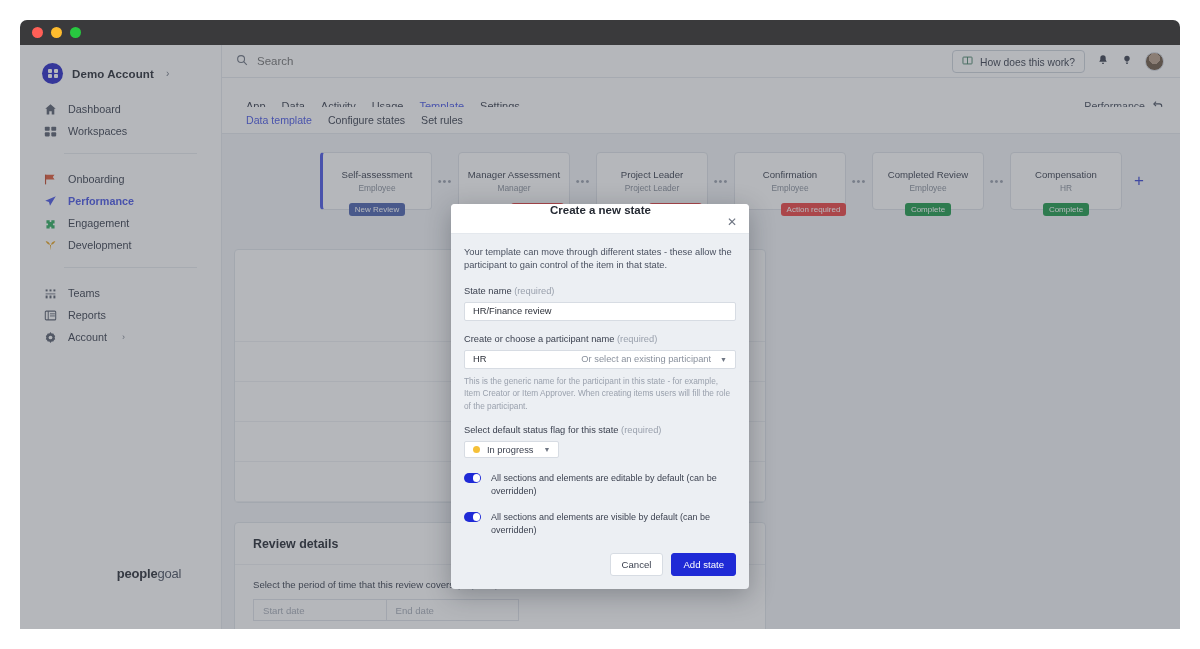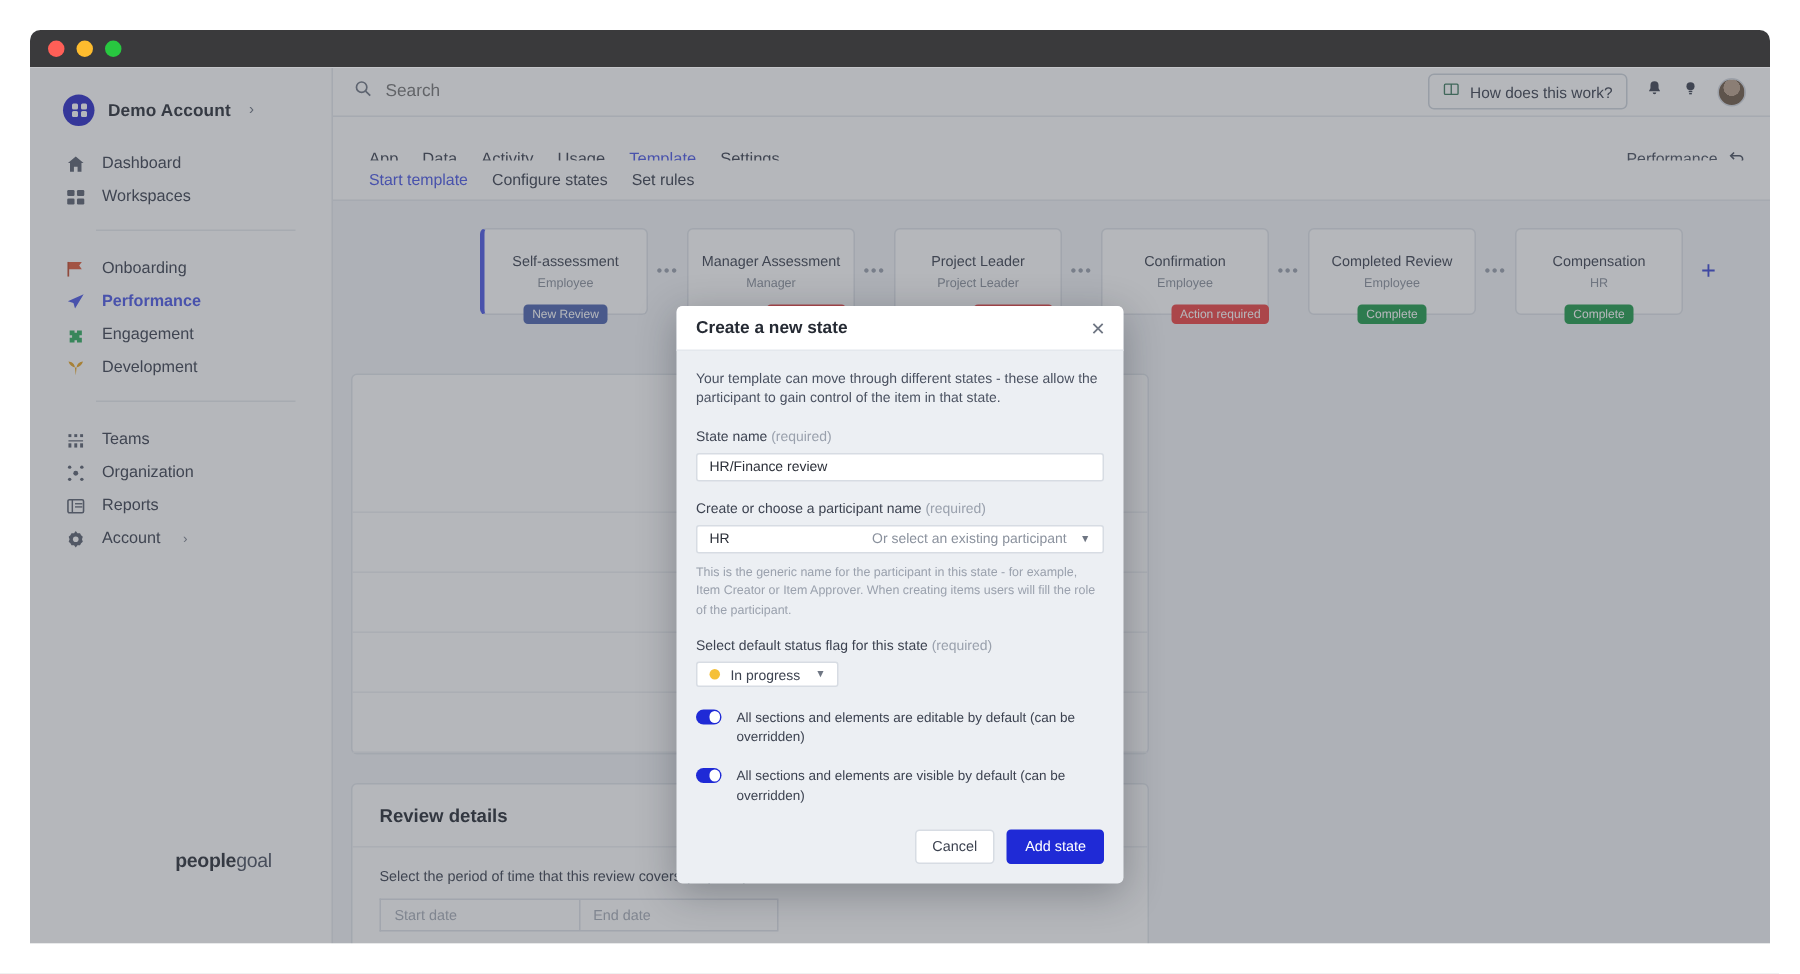--- a/index.html
+++ b/index.html
@@ -186,21 +186,21 @@
     background: rgba(70,76,86,0.40);
   }
   .modal {
     position:absolute; left: 431px; top: 159px; width: 298px;
     background:#eceff3; border-radius:4px;
     box-shadow: 0 6px 26px rgba(20,26,38,.30);
     overflow:hidden;
   }
   .modal-head {
     background:#fff; height:30px; display:flex; align-items:center;
-    padding: 0 12px 0 13px; border-bottom:1px solid #e4e8ed;
+    padding: 0 12px 0 13px; border-bottom:1px solid #e4e8ed;flex-direction:column;
   }
   .modal-title { font-size:11.5px; font-weight:700; color:#252a33; }
   .modal-x { margin-left:auto; font-size:12px; color:#6f7683; cursor:pointer; line-height:1; }
   .modal-body { padding: 12px 13px 0; }
   .intro { font-size:9.3px; color:#4a5160; line-height:1.45; }
   .fld-label { font-size:9.3px; color:#3c4250; margin-top:13px; }
   .inp {
     margin-top:6px; height:19px; background:#fff; border:1px solid #d7dce3; border-radius:2px;
     display:flex; align-items:center; padding: 0 8px; font-size:9.3px; color:#2b2f38;
   }
@@ -319,32 +319,20 @@
                   <rect x="2" y="3" width="2.4" height="2.4" fill="#5b6270"></rect>
                   <rect x="6.8" y="3" width="2.4" height="2.4" fill="#5b6270"></rect>
                   <rect x="11.6" y="3" width="2.4" height="2.4" fill="#5b6270"></rect>
                   <rect x="2" y="8" width="12" height="1" fill="#5b6270"></rect>
                   <rect x="2" y="10.5" width="2.4" height="3.5" fill="#5b6270"></rect>
                   <rect x="6.8" y="10.5" width="2.4" height="3.5" fill="#5b6270"></rect>
                   <rect x="11.6" y="10.5" width="2.4" height="3.5" fill="#5b6270"></rect>
                 </svg>
               </span>
             <span>Teams</span>
-          </div>
-          <div class="nav-item">
-            <span class="nav-ico">
-                <svg width="13" height="13" viewBox="0 0 16 16">
-                  <circle cx="8" cy="8" r="2" fill="#5b6270"></circle>
-                  <circle cx="3" cy="3" r="1.4" fill="#5b6270"></circle>
-                  <circle cx="13" cy="3" r="1.4" fill="#5b6270"></circle>
-                  <circle cx="3" cy="13" r="1.4" fill="#5b6270"></circle>
-                  <circle cx="13" cy="13" r="1.4" fill="#5b6270"></circle>
-                </svg>
-              </span>
-            <span>Organization</span>
           </div>
           <div class="nav-item">
             <span class="nav-ico">
                 <svg width="13" height="13" viewBox="0 0 16 16">
                   <rect x="1.6" y="2.6" width="12.8" height="10.8" rx="1.2" fill="none" stroke="#5b6270" stroke-width="1.3"></rect>
                   <rect x="4.6" y="2.6" width="1.2" height="10.8" fill="#5b6270"></rect>
                   <rect x="7.4" y="5.4" width="6" height="1.1" fill="#5b6270"></rect>
                   <rect x="7.4" y="8" width="6" height="1.1" fill="#5b6270"></rect>
                 </svg>
               </span>
@@ -418,21 +406,21 @@
         <div class="breadcrumb-r">
           <span>Performance</span>
           <span><svg width="12" height="12" viewBox="0 0 16 16">
                 <path d="M3 6.5h7a3 3 0 0 1 0 6H6" fill="none" stroke="#4a5160" stroke-width="1.4"></path>
                 <path d="M5.4 3.6 2.4 6.5l3 2.9" fill="none" stroke="#4a5160" stroke-width="1.4"></path>
               </svg></span>
         </div>
       </div>
 
       <div class="subtabs">
-        <div class="subtab active"><span>Start template</span></div>
+        <div class="subtab active"><span>Data template</span></div>
         <div class="subtab"><span>Configure states</span></div>
         <div class="subtab"><span>Set rules</span></div>
       </div>
 
       <div class="content">
 
         <div class="states">
           <div class="state-card first">
             <div class="state-title">Self-assessment</div>
             <div class="state-sub">Employee</div>

